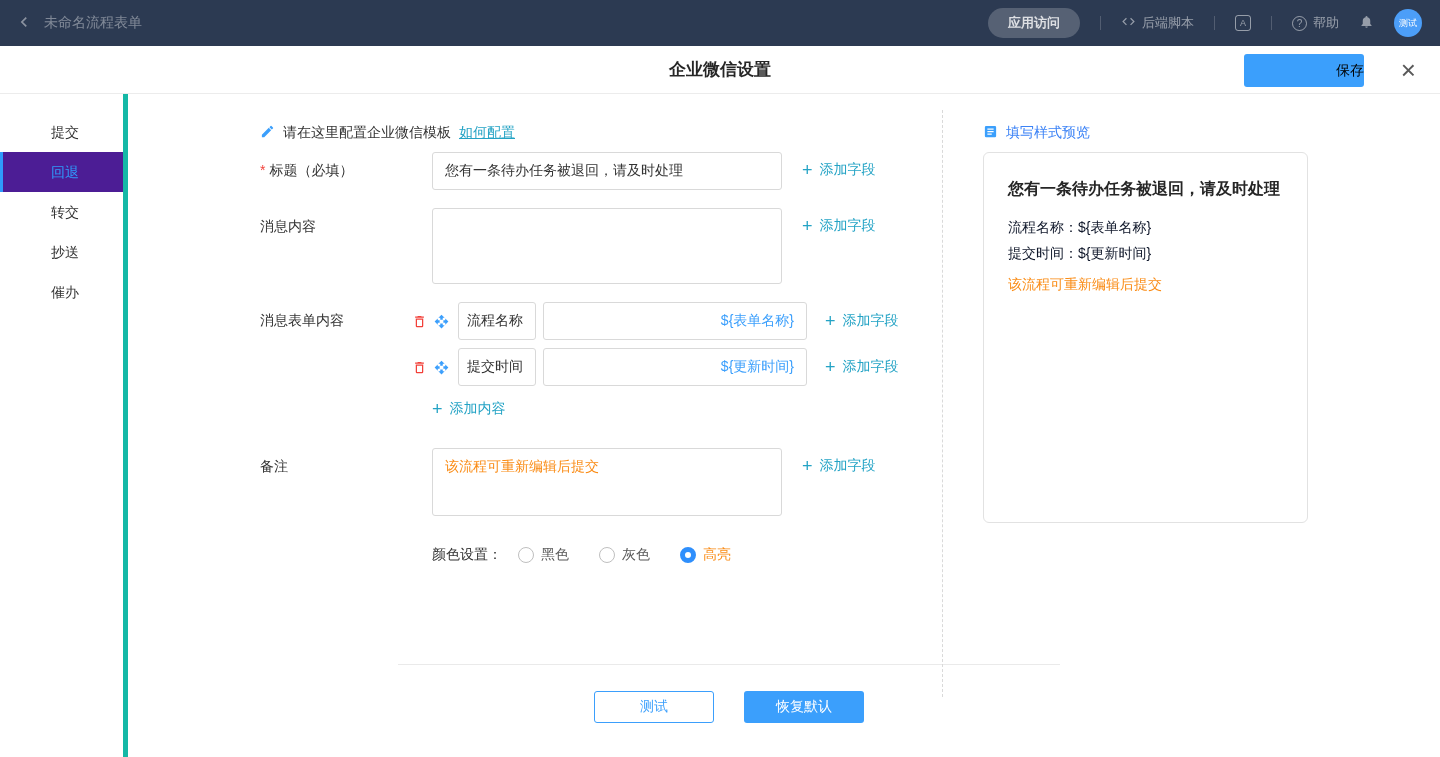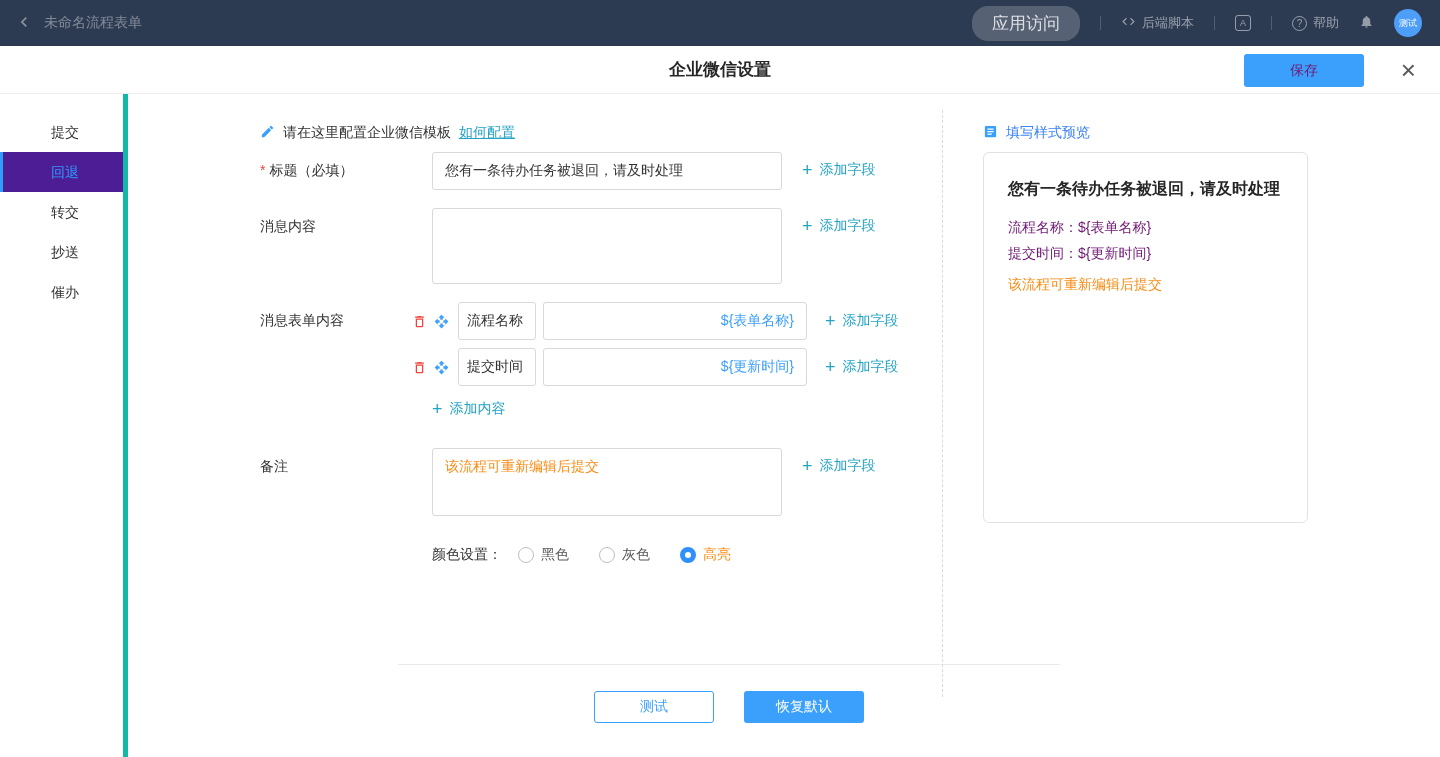--- a/index.html
+++ b/index.html
@@ -12,21 +12,21 @@
   .topbar {
     height:46px; background:#2c3a52; display:flex; align-items:center;
     padding:0 18px 0 14px; color:rgba(255,255,255,.45);
   }
   .topbar .back { display:flex; align-items:center; cursor:pointer; }
   .topbar .back svg { width:20px; height:20px; }
   .topbar .tb-title { margin-left:10px; font-size:14px; color:rgba(255,255,255,.4); }
   .topbar .right { margin-left:auto; display:flex; align-items:center; gap:20px; }
   .pill {
     background:rgba(255,255,255,.20); color:rgba(255,255,255,.8);
-    padding:6px 20px; border-radius:16px; font-size:17px; cursor:pointer; border:none;
+    padding:6px 20px; border-radius:16px; font-size:13px; cursor:pointer; border:none;font-weight:bold;
   }
   .tb-sep { width:1px; height:14px; background:rgba(255,255,255,.18); }
   .tb-item { display:flex; align-items:center; gap:6px; font-size:13px; cursor:pointer; color:rgba(255,255,255,.5); }
   .tb-item svg { width:15px; height:15px; }
   .sq-icon {
     width:16px; height:16px; border:1.4px solid rgba(255,255,255,.5); border-radius:3px;
     display:flex; align-items:center; justify-content:center; font-size:9px; color:rgba(255,255,255,.5); cursor:pointer;
   }
   .q-icon {
     width:15px; height:15px; border:1.4px solid rgba(255,255,255,.5); border-radius:50%;
@@ -37,21 +37,21 @@
     display:flex; align-items:center; justify-content:center; font-size:9px; cursor:pointer;
   }
   
   .mheader {
     position:relative; height:48px; background:#fff; border-bottom:1px solid #ececec;
     display:flex; align-items:center; justify-content:center;
   }
   .mheader .m-title { font-size:17px; font-weight:bold; color:#262626; }
   .save-btn {
     position:absolute; right:76px; top:8px; width:120px; height:33px;
-    background:#3b9ffc; color:#701a75; border:none; border-radius:3px; font-size:14px; cursor:pointer;
+    background:#3b9ffc; color:#000000; border:none; border-radius:3px; font-size:14px; cursor:pointer;text-align:right;
   }
   .close-x {
     position:absolute; right:24px; top:50%; transform:translateY(-50%);
     font-size:26px; line-height:1; color:#595959; cursor:pointer; font-weight:300;
   }
   
   .content { display:flex; height:663px; }
   .sidebar { width:128px; border-right:5px solid #14b8a6; padding-top:18px; flex-shrink:0; }
   .side-item {
     height:40px; line-height:40px; padding-left:48px; font-size:14px; color:#333;
@@ -113,21 +113,21 @@
   .btn.test { background:#fff; border:1px solid #3b9ffc; color:#3b9ffc; }
   .btn.restore { background:#3b9ffc; border:none; color:#fff; }
   
   .pv-header { display:flex; align-items:center; gap:8px; margin-bottom:10px; color:#3b82f6; }
   .pv-header svg { width:15px; height:15px; color:#3b9ffc; }
   .pv-card {
     width:325px; height:371px; border:1px solid #e2e2e2; border-radius:6px;
     padding:26px 24px; background:#fff;
   }
   .pv-title { font-size:16px; font-weight:bold; color:#262626; margin-bottom:14px; }
-  .pv-line { color:#701a75; font-size:14px; line-height:26px; }
+  .pv-line { color:#0f172a; font-size:14px; line-height:26px; }
   .pv-orange { color:#fa8c16; font-size:14px; margin-top:10px; }
 </style>
 </head>
 <body>
 
 <div class="topbar">
   <span class="back">
     <span>
       <svg viewBox="0 0 24 24" fill="currentColor">
           <path d="M15.4 7.4L14 6l-6 6 6 6 1.4-1.4L10.8 12z"></path>

